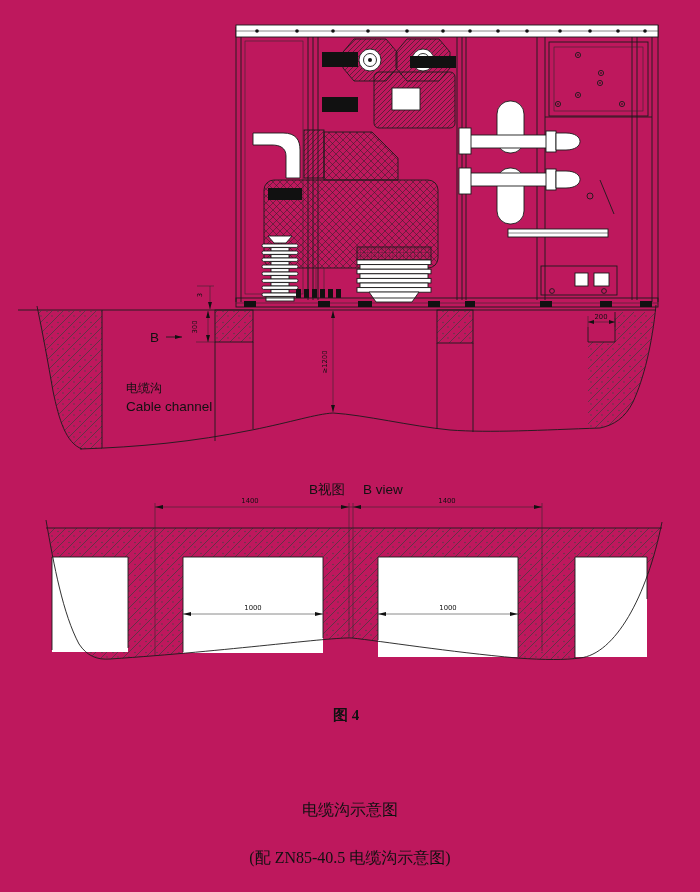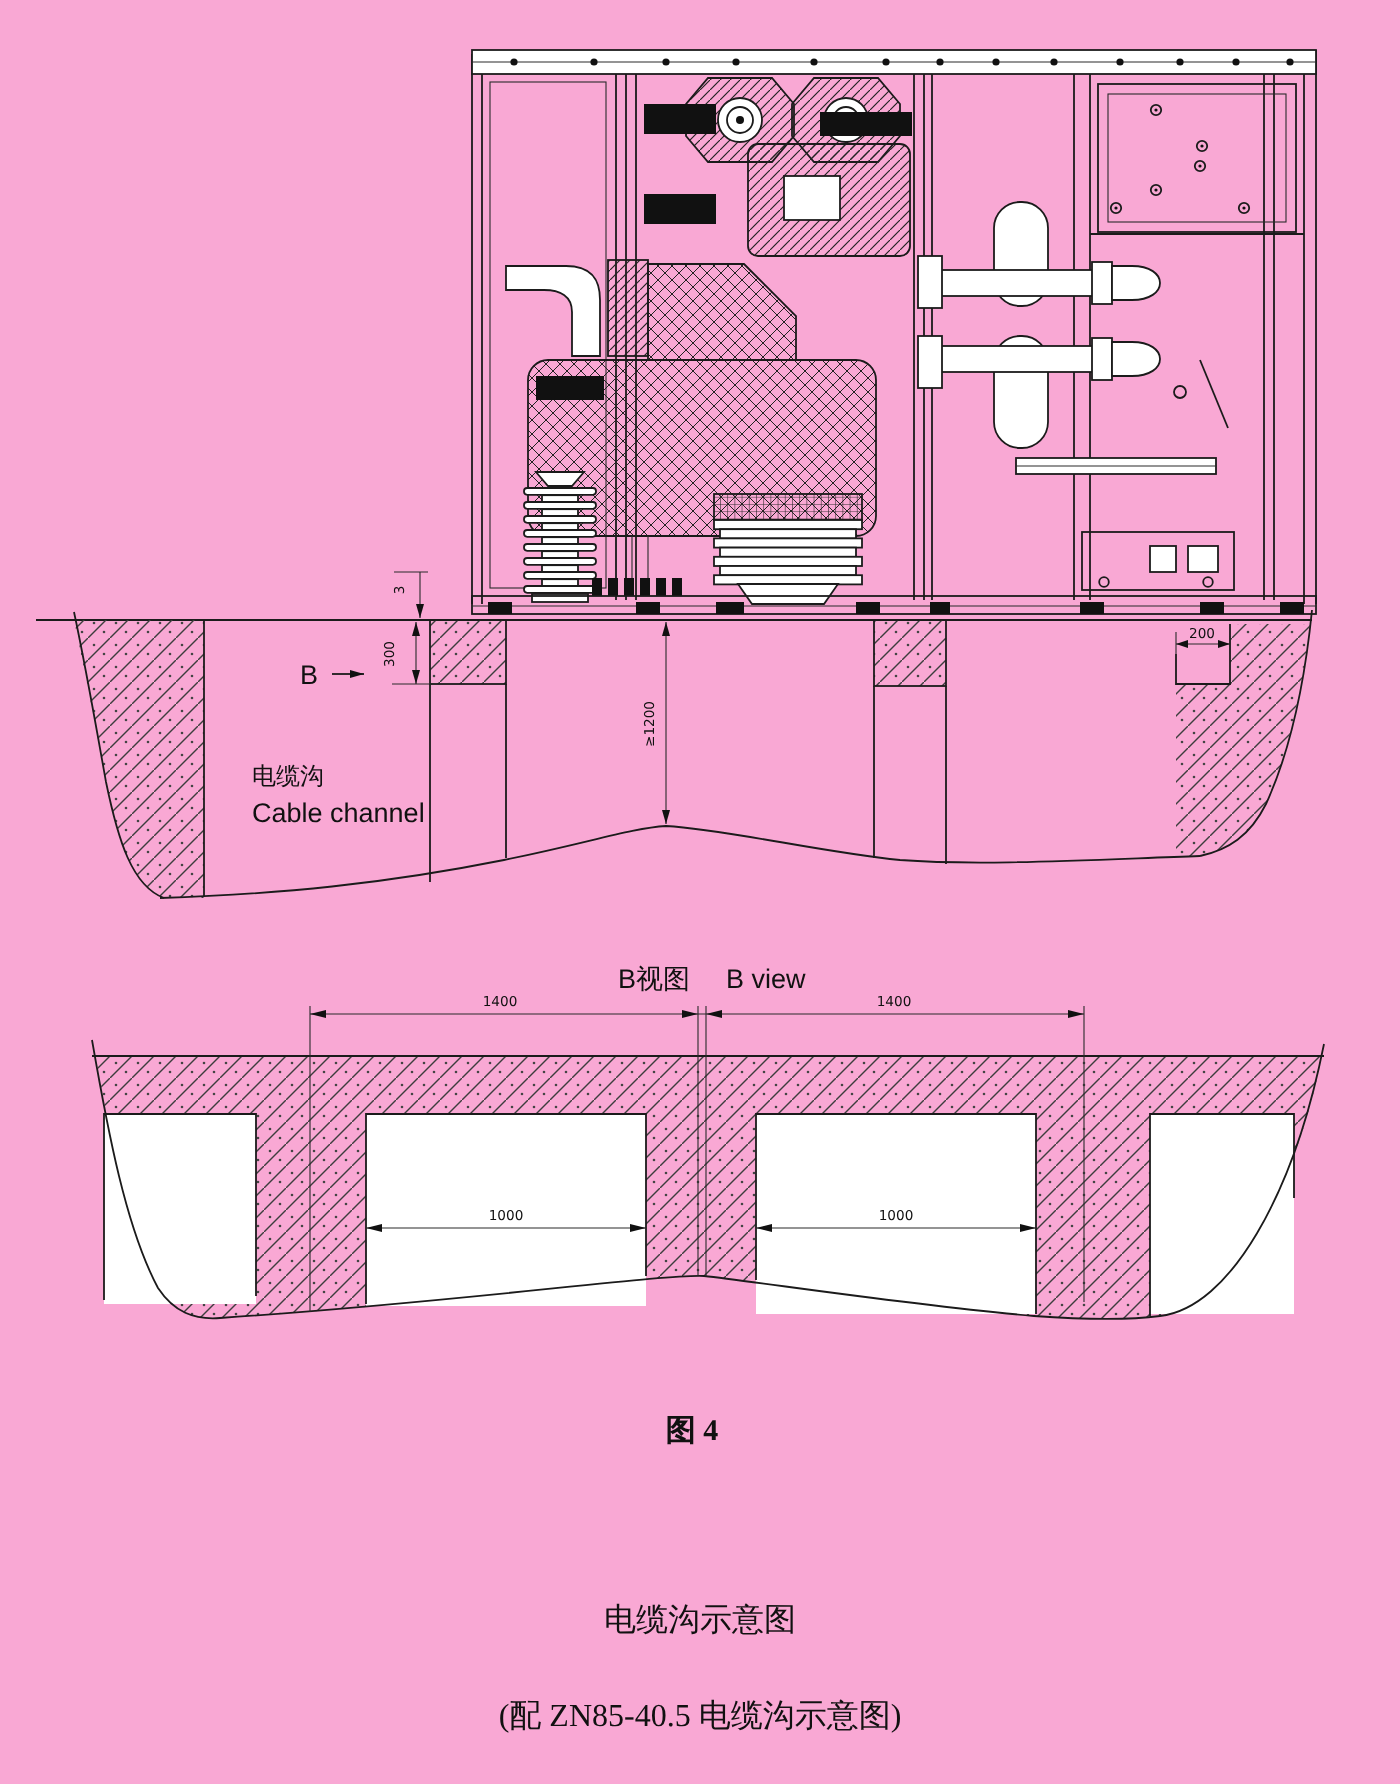--- a/index.html
+++ b/index.html
@@ -1,16 +1,16 @@
 <!DOCTYPE html>
 <html><head>
 <meta charset="utf-8">
 <style>
   html,body{margin:0;padding:0;background:#fff;}
-  #stage{position:relative;width:700px;height:892px;background:#f9a8d4;overflow:hidden;}
+  #stage{position:relative;width:700px;height:892px;background:#be185d;overflow:hidden;}
   svg{position:absolute;left:0;top:0;}
   .ln{fill:none;stroke:#1b1b1b;stroke-width:.9;}
   .thin{fill:none;stroke:#2a2a2a;stroke-width:.55;}
   .blk{fill:#111;stroke:none;}
   .wh{fill:#fff;stroke:#1b1b1b;stroke-width:.9;}
   .whn{fill:#fff;stroke:none;}
   .dim{font:6.8px "DejaVu Sans", sans-serif;fill:#111;}
   .cad{font:12px "Liberation Sans", sans-serif;fill:#111;}
   .cadbig{font:13.5px "Liberation Sans", sans-serif;fill:#111;}
   .cap1{font:bold 15px "Liberation Serif", serif;fill:#111;}

